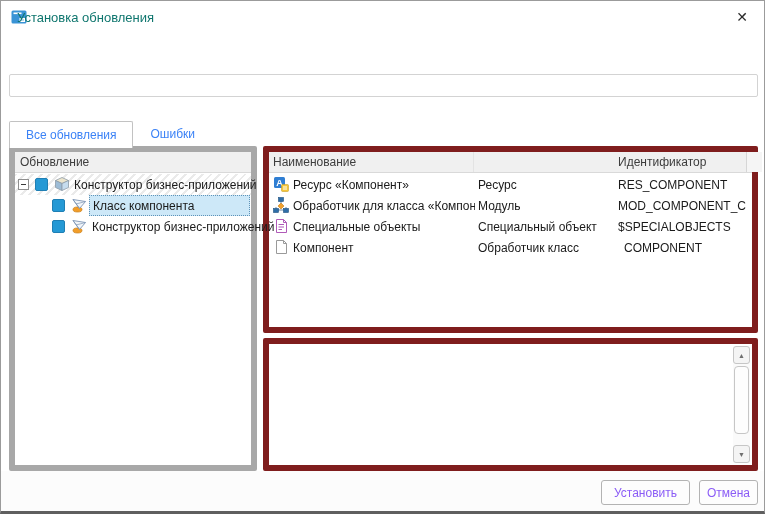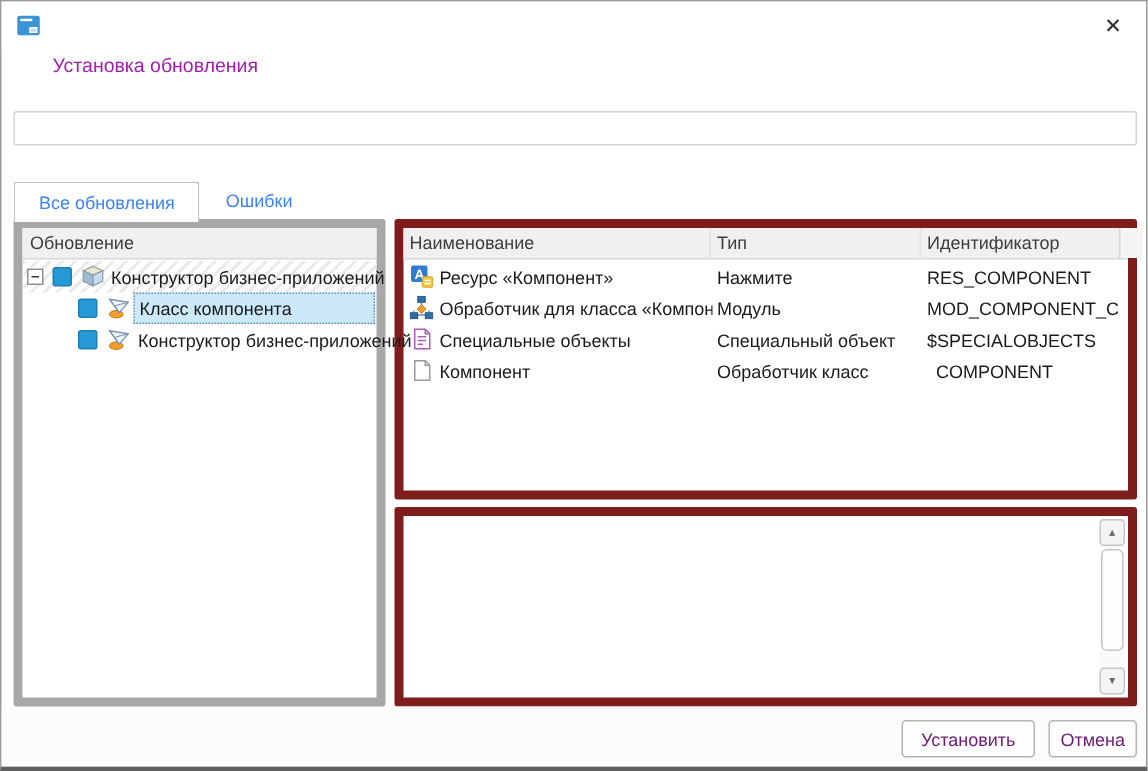--- a/index.html
+++ b/index.html
@@ -7,21 +7,21 @@
   body { font-family:"Liberation Sans","DejaVu Sans",sans-serif; font-size:12px; color:#1a1a1a; background:#e8e8e8; }
 
   .window {
     position:relative; width:765px; height:514px; background:#ffffff;
     border:1px solid #9b9b9b; border-bottom:3px solid #5f5f5f; overflow:hidden;
   }
 
   
   .titlebar { position:absolute; left:0; top:0; right:0; height:32px; background:#ffffff; }
   .title-icon { position:absolute; left:10px; top:8px; width:17px; height:16px; }
-  .title-text { position:absolute; left:34px; top:9px; font-size:13px; color:#a21caf;margin-top:26px; }
+  .title-text { position:absolute; left:16px; top:9px; font-size:13px; color:#0f766e; }
   .close-btn {
     position:absolute; right:13px; top:7px; width:18px; height:18px;
     display:flex; align-items:center; justify-content:center;
     font-size:14px; color:#2b2b2b; cursor:default;
   }
 
   
   .instruction { position:absolute; left:10px; top:42px; font-size:12px; color:#1c1c1c; }
   .progress-bar {
     position:absolute; left:8px; top:73px; width:749px; height:23px;
@@ -94,21 +94,21 @@
     position:absolute; left:1px; top:20px; width:15px; height:68px;
     background:#fdfdfd; border:1px solid #c6c6c6; border-radius:4px;
   }
 
   
   .footer { position:absolute; left:0; top:470px; right:0; bottom:0; background:#fcfcfc; }
   .btn {
     position:absolute; top:9px; height:25px; background:#fdfdfd;
     border:1px solid #b3b3b3; border-radius:3px;
     display:flex; align-items:center; justify-content:center;
-    font-size:12px; color:#701a75;
+    font-size:12px; color:#8b5cf6;
   }
   .btn-install { left:600px; width:89px; }
   .btn-cancel  { left:698px; width:59px; }
 </style>
 </head>
 <body>
 
 <div class="window">
 
   <div class="titlebar">
@@ -162,35 +162,34 @@
         <line x1="2" y1="2.5" x2="8.5" y2="11.5" stroke="#7d95b5" stroke-width="0.7"></line>
         <line x1="14.5" y1="4.5" x2="5" y2="7" stroke="#7d95b5" stroke-width="0.7"></line>
       </svg>
       <span class="tree-label" style="left:74px;">Конструктор бизнес-приложений</span>
     </div>
   </div>
 
   <div class="panel table-panel">
     <div class="panel-header">
       <span class="th th-sep" style="left:4px; width:201px;">Наименование</span>
-      <span class="th th-sep" style="left:209px; width:136px;">Тип</span>
       <span class="th" style="left:349px; width:128px;">Идентификатор</span>
       <span class="th th-gutter" style="left:477px; width:16px;"></span>
     </div>
 
     <div class="trow" style="top:22px;">
       <svg class="cell-icon" viewBox="0 0 16 16">
         <rect x="1" y="1" width="11" height="11" rx="1.5" fill="#2f7ed3"></rect>
         <text x="6.5" y="10" font-size="9" font-weight="bold" fill="#ffffff" text-anchor="middle" font-family="Liberation Sans,sans-serif">A</text>
         <rect x="8.5" y="8.5" width="7" height="7" rx="1" fill="#f5c63a" stroke="#caa028" stroke-width="0.6"></rect>
         <rect x="10" y="10.5" width="4" height="1" fill="#ffffff"></rect>
         <rect x="10" y="12.5" width="4" height="1" fill="#ffffff"></rect>
       </svg>
       <span class="cell" style="left:24px; width:182px;">Ресурс «Компонент»</span>
-      <span class="cell" style="left:209px; width:136px;">Нажмите</span>
+      <span class="cell" style="left:209px; width:136px;">Ресурс</span>
       <span class="cell" style="left:349px; width:128px;">RES_COMPONENT</span>
     </div>
 
     <div class="trow" style="top:43px;">
       <svg class="cell-icon" viewBox="0 0 16 16">
         <line x1="8" y1="3" x2="8" y2="8" stroke="#6b88a6" stroke-width="1"></line>
         <line x1="3" y1="13" x2="13" y2="13" stroke="#6b88a6" stroke-width="1"></line>
         <line x1="3" y1="10" x2="3" y2="13" stroke="#6b88a6" stroke-width="1"></line>
         <line x1="13" y1="10" x2="13" y2="13" stroke="#6b88a6" stroke-width="1"></line>
         <rect x="5.5" y="0.5" width="5" height="4" fill="#2f6ea8" stroke="#1d5080" stroke-width="0.6"></rect>

